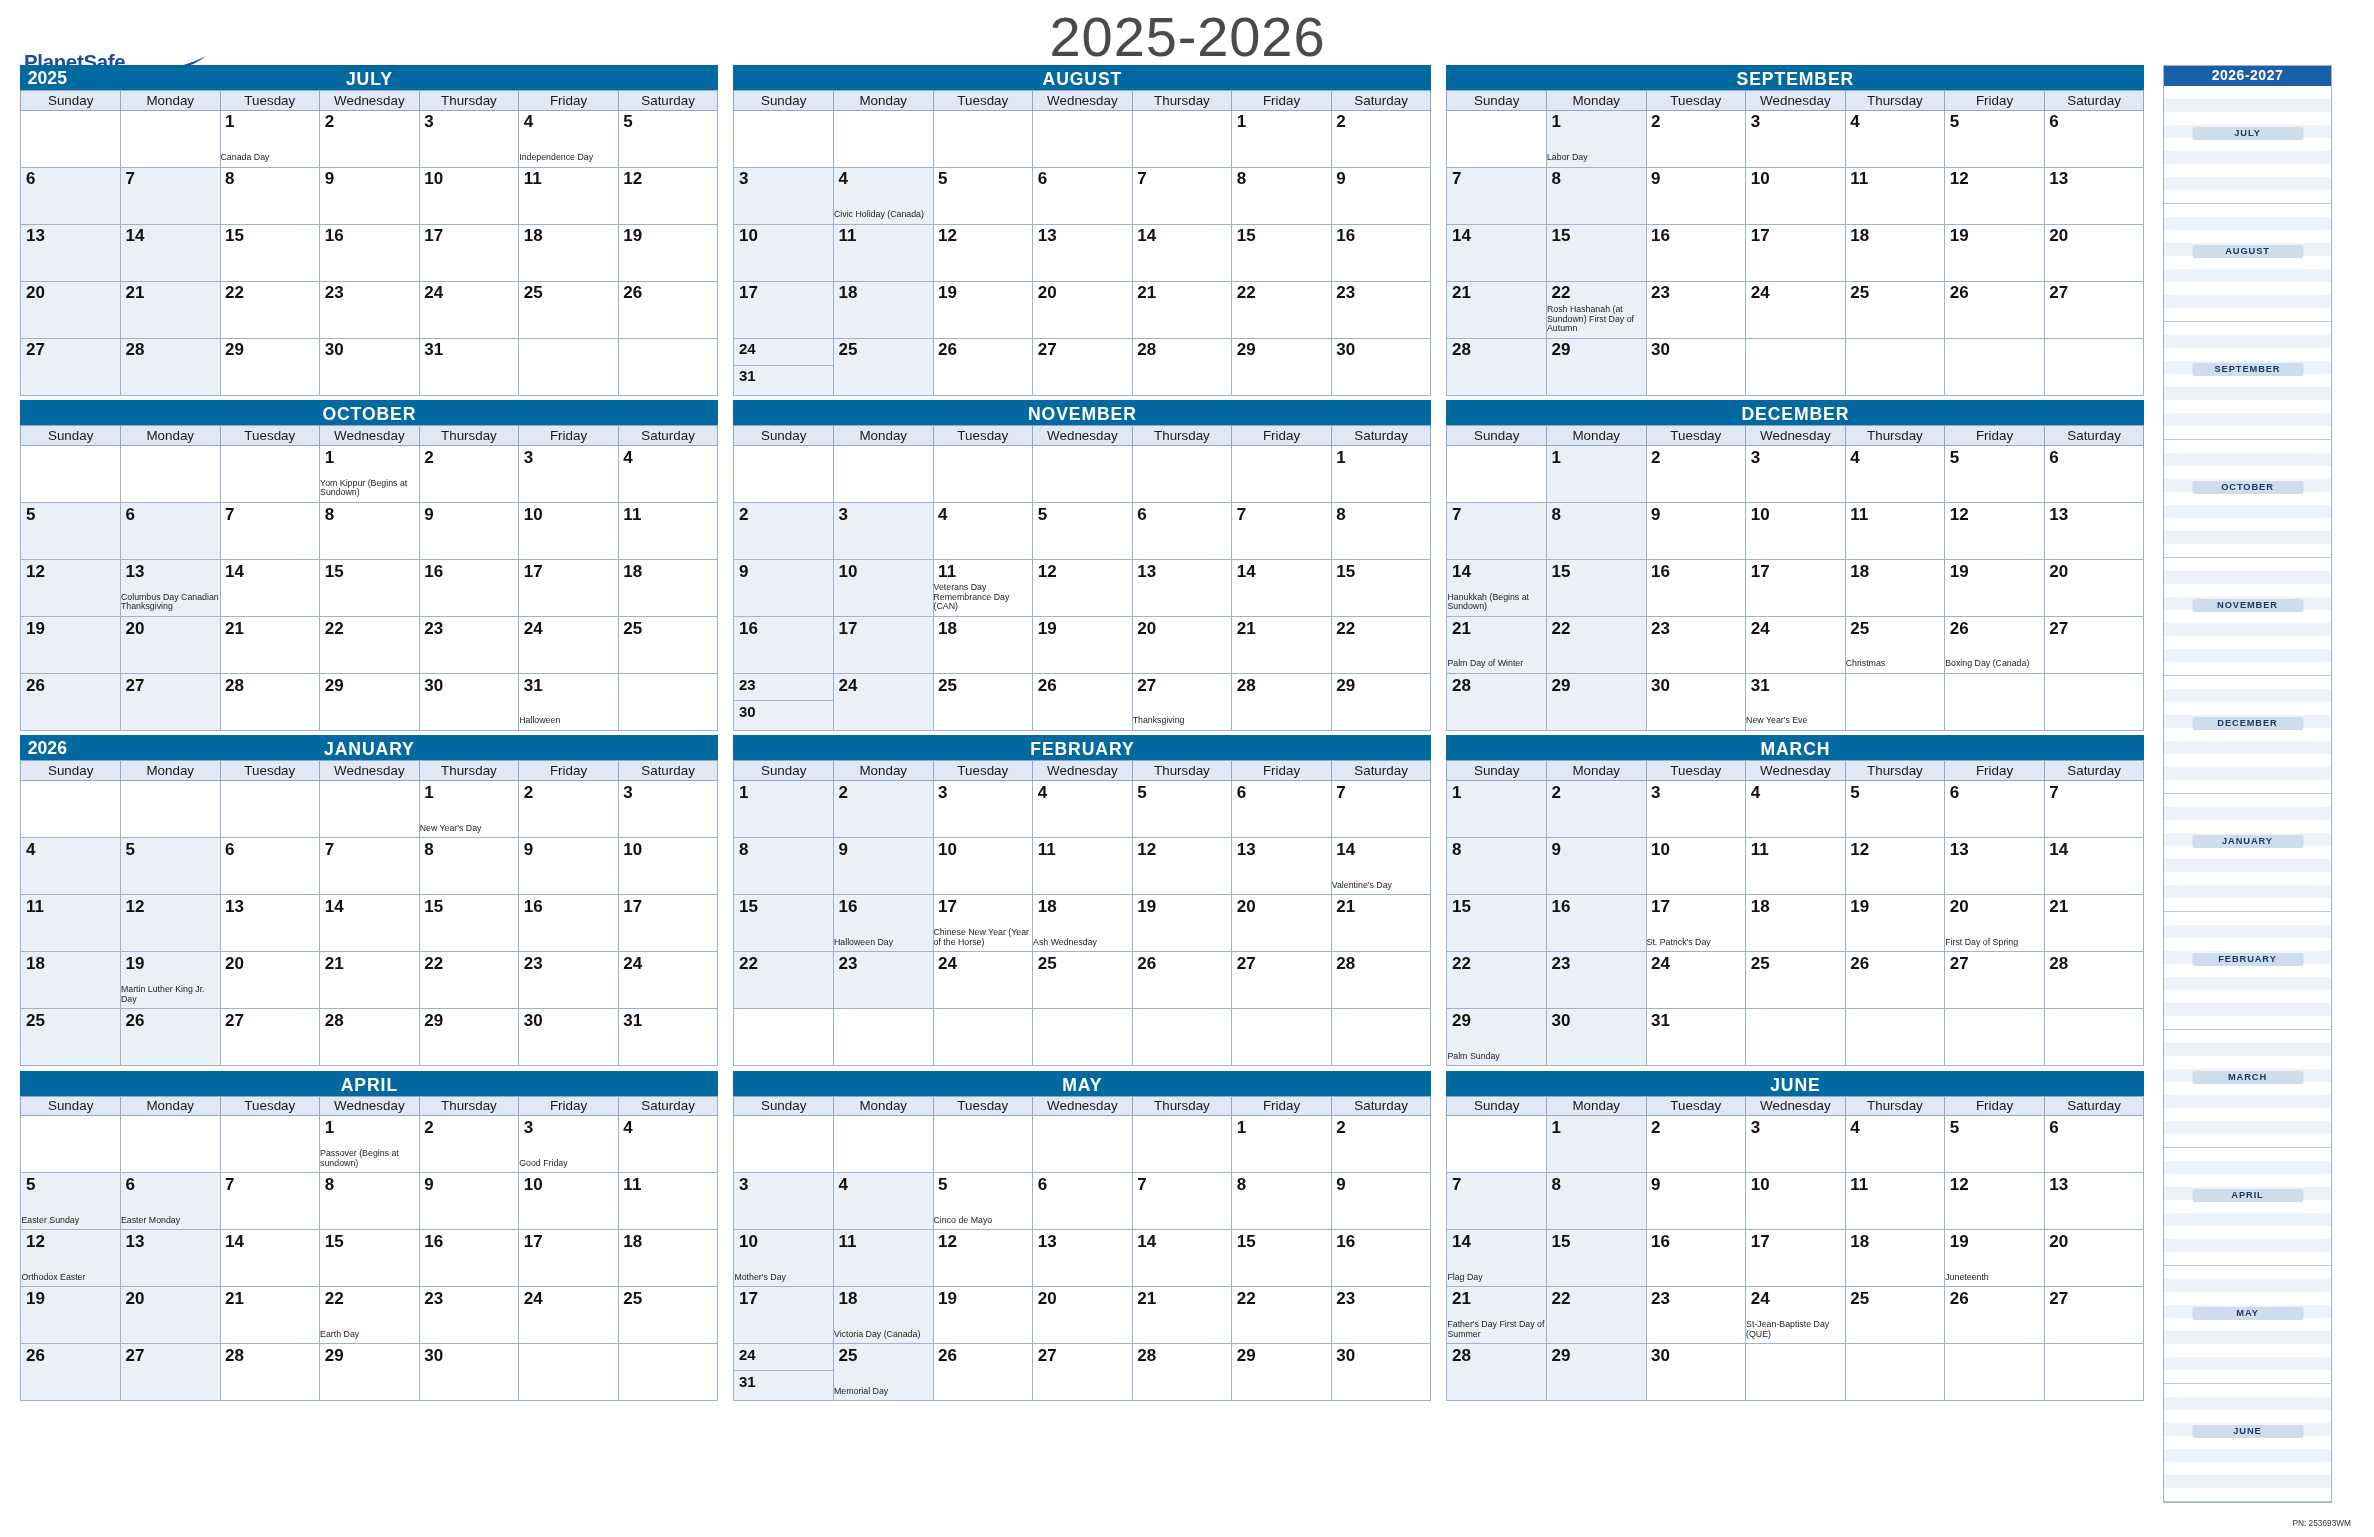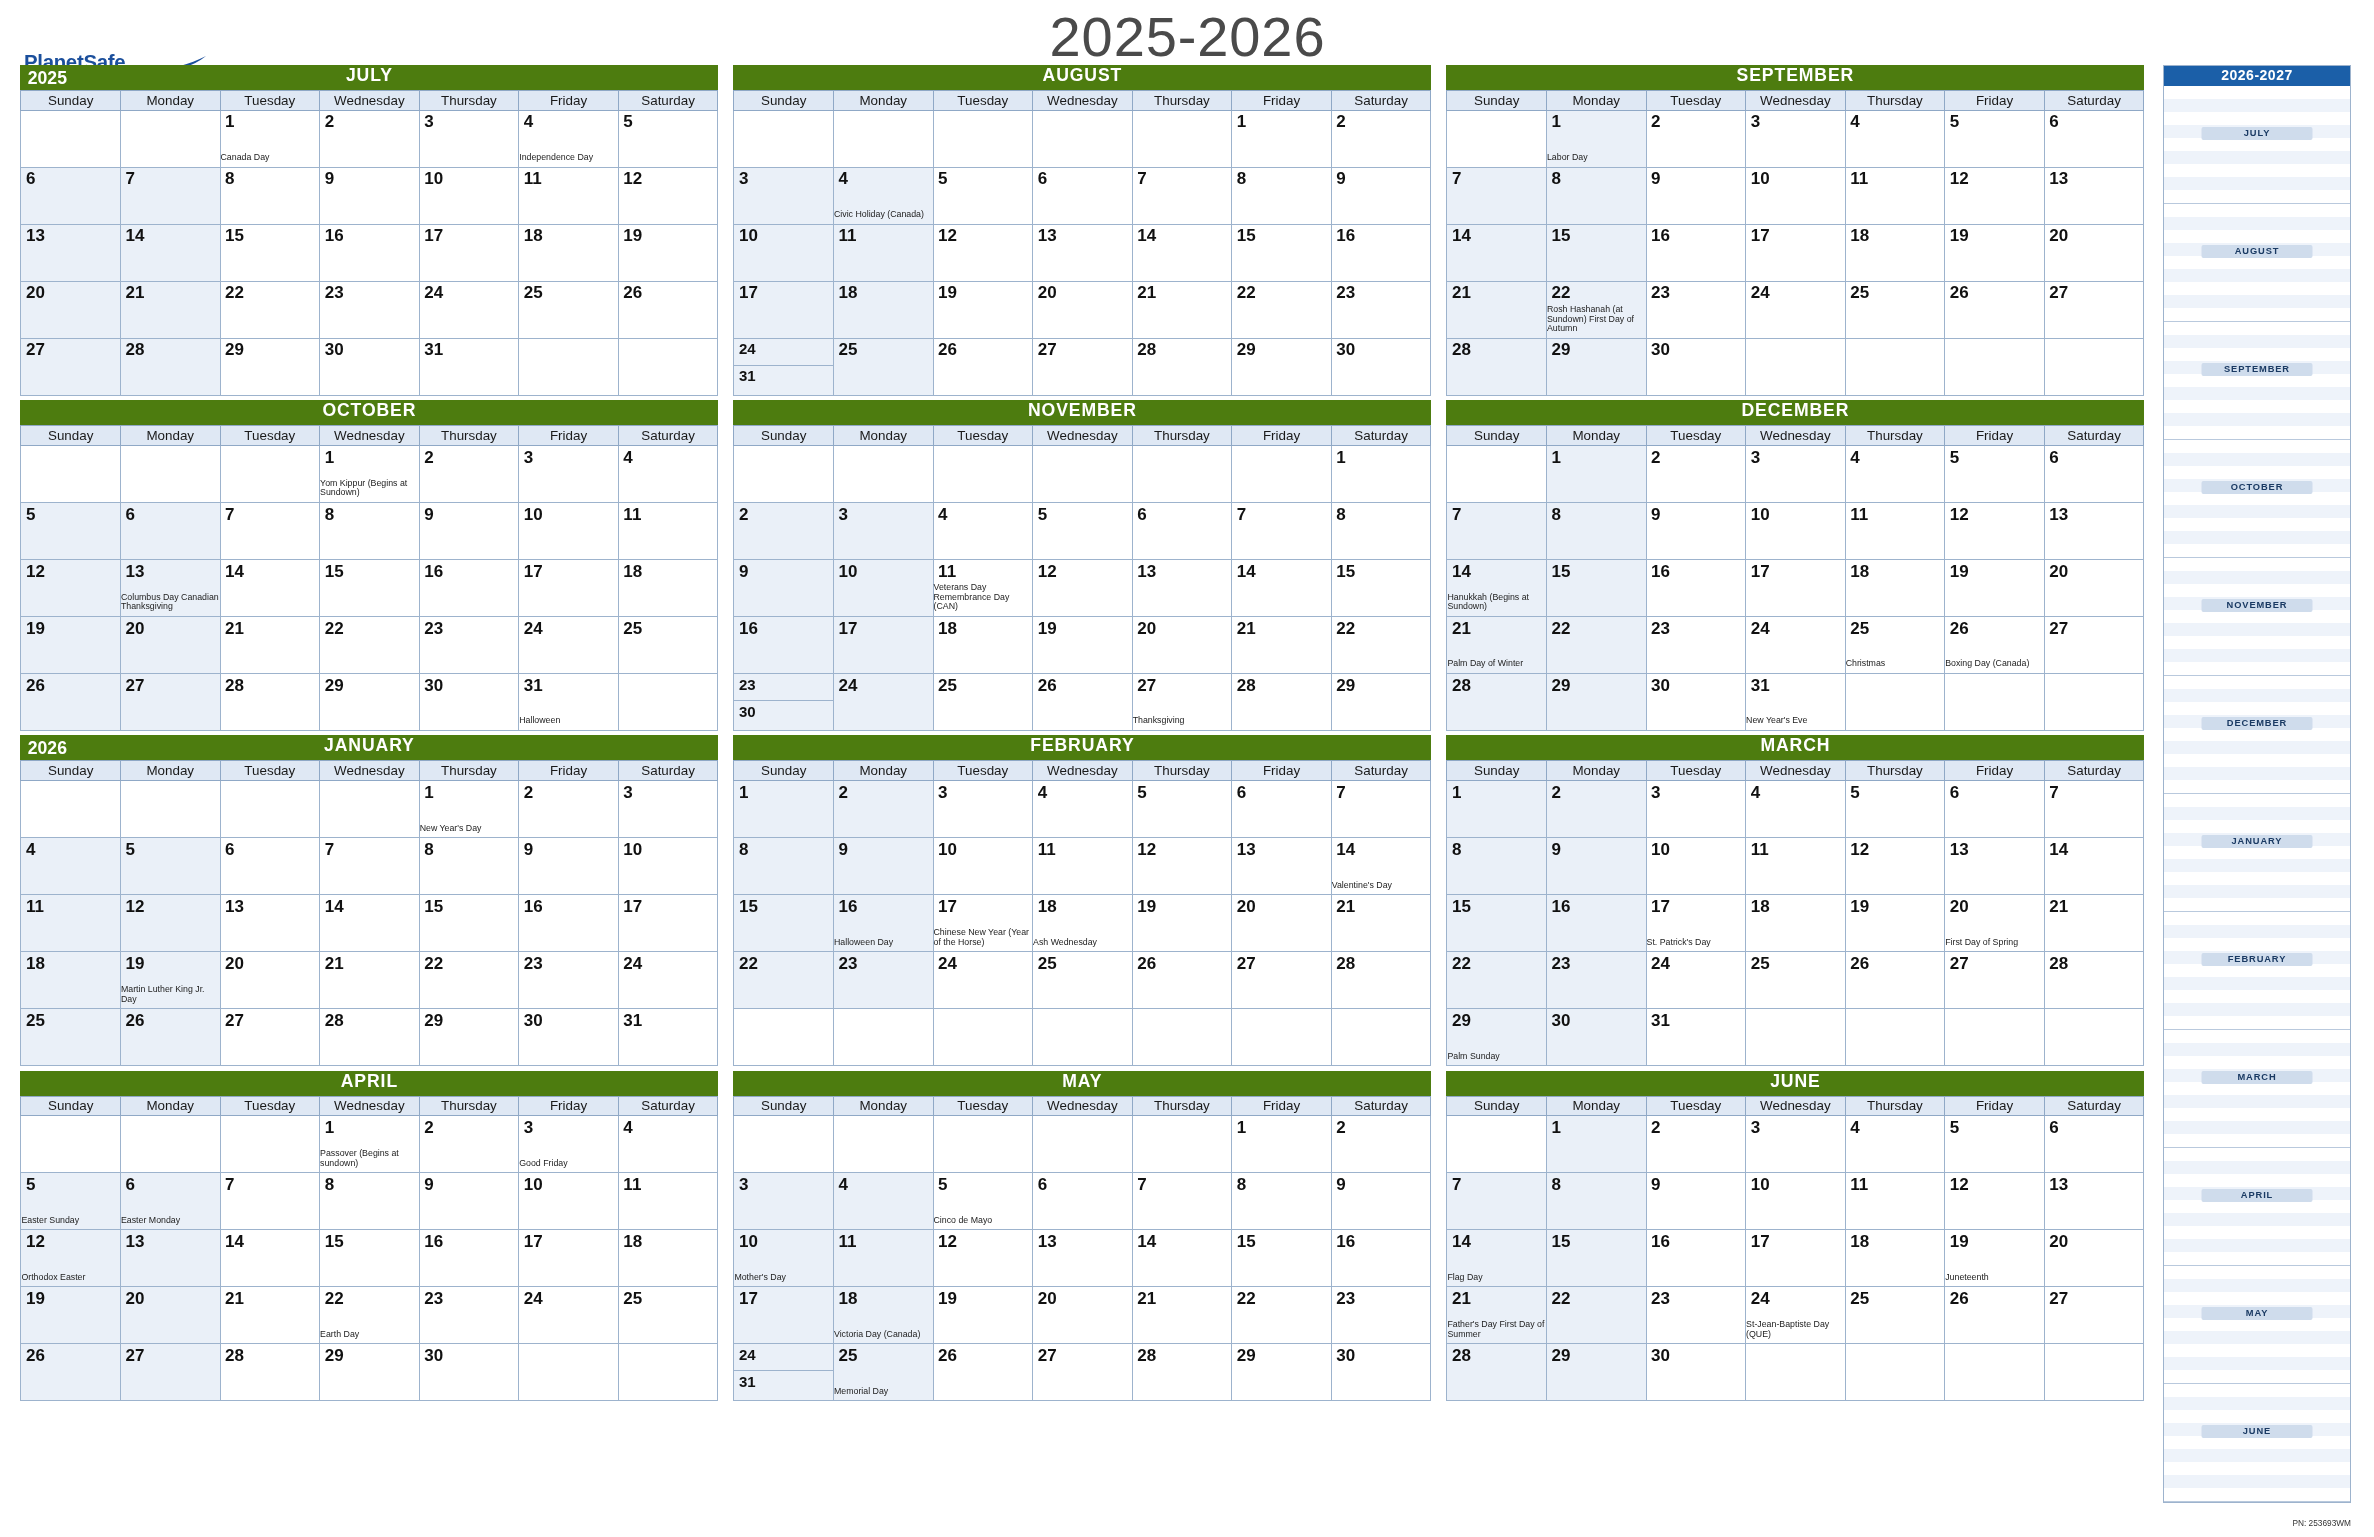--- a/index.html
+++ b/index.html
@@ -68,26 +68,26 @@
   .month-row {
     display: flex;
     gap: 15px;
     margin-bottom: 4.6px;
   }
   .month {
     width: 698px;
     box-sizing: border-box;
   }
   .month-head {
-    background: #4d7c0f;
+    background: #0369a1;
     color: #ffffff;
     height: 25px;
     position: relative;
     display: flex;
-    align-items: flex-start;
+    align-items: flex-end;
     justify-content: center;
   }
   .month-head .yr {
     position: absolute;
     left: 7.4px;
     top: 2.8px;
     font-size: 17.6px;
     font-weight: bold;
     color: #ffffff;
   }
@@ -156,21 +156,21 @@
   td.split .dnum {
     font-size: 15px;
     padding-top: 1.9px;
   }
 
   
   .planner {
     position: absolute;
     left: 2163px;
     top: 65px;
-    width: 188px;
+    width: 169px;
     border: 0.9px solid #9db3cd;
     box-sizing: border-box;
     background: #ffffff;
   }
   .planner-head {
     background: #1b5fa8;
     color: #ffffff;
     text-align: center;
     font-size: 14px;
     font-weight: bold;

